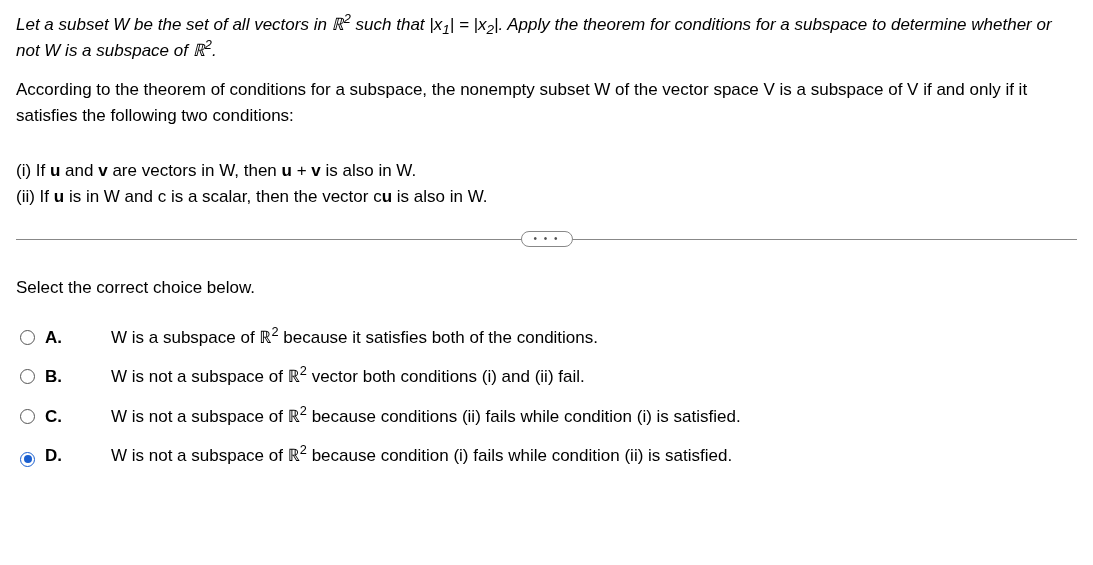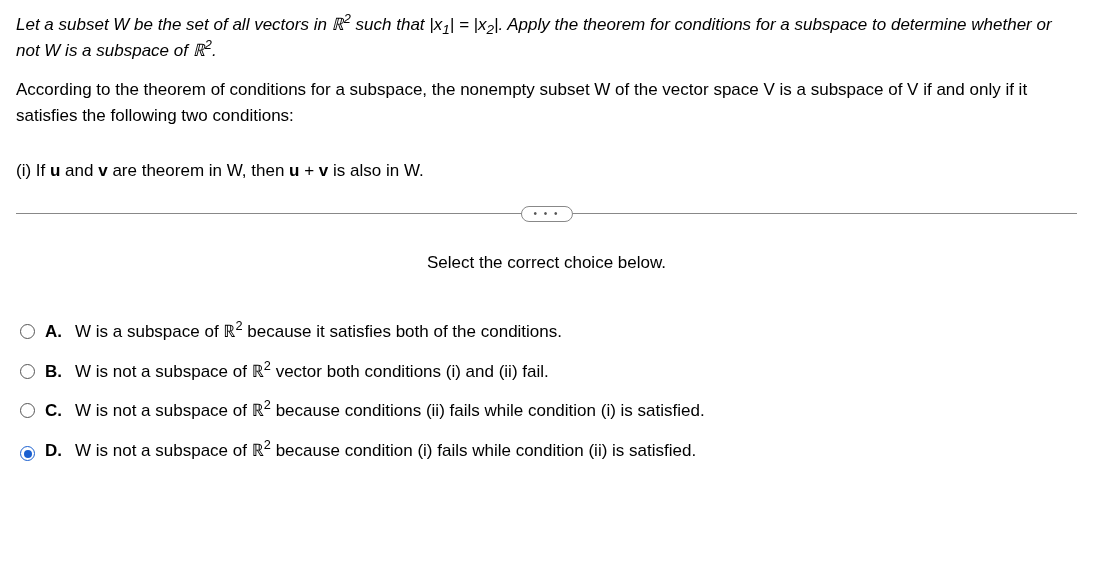--- a/index.html
+++ b/index.html
@@ -65,22 +65,21 @@
       background: #fff;
       border: 1px solid #888;
       border-radius: 10px;
       padding: 0px 12px;
       font-size: 10px;
       color: #555;
       letter-spacing: 2px;
       line-height: 14px;
     }
     .prompt {
-      margin-bottom: 44px;
-      text-align: center;
+      margin-bottom: 24px;
     }
     .options {
       margin-left: 4px;
     }
     .option {
       display: flex;
       align-items: baseline;
       margin-bottom: 14px;
       gap: 10px;
     }
@@ -106,34 +105,38 @@
       background: #1a5fd0;
       border-radius: 50%;
       display: block;
     }
     .option-letter {
       font-weight: bold;
       min-width: 20px;
     }
     .option-text {
       flex: 1;
+      margin-left: 36px;
     }
   </style>
 </head>
 <body>
 
 <div class="question-text">
   <span>Let a subset W be the set of all vectors in </span><span class="math-r">ℝ</span><sup>2</sup><span> such that </span><span class="abs">|</span><span>x</span><sub>1</sub><span class="abs">|</span><span> = </span><span class="abs">|</span><span>x</span><sub>2</sub><span class="abs">|</span><span>. Apply the theorem for conditions for a subspace to determine whether or not W is a subspace of </span><span class="math-r">ℝ</span><sup>2</sup><span>.</span>
 </div>
 
 <div class="theorem-text">According to the theorem of conditions for a subspace, the nonempty subset W of the vector space V is a subspace of V if and only if it satisfies the following two conditions:</div>
 
 <div class="conditions">
   <div>
-    <span>(i) If </span><span class="bold">u</span><span> and </span><span class="bold">v</span><span> are theorem in W, then </span><span class="bold">u</span><span> + </span><span class="bold">v</span><span> is also in W.</span>
+    <span>(i) If </span><span class="bold">u</span><span> and </span><span class="bold">v</span><span> are vectors in W, then </span><span class="bold">u</span><span> + </span><span class="bold">v</span><span> is also in W.</span>
+  </div>
+  <div>
+    <span>(ii) If </span><span class="bold">u</span><span> is in W and c is a scalar, then the vector c</span><span class="bold">u</span><span> is also in W.</span>
   </div>
 </div>
 
 <div class="divider-container">
   <div class="divider-line"></div>
   <div class="divider-pill">• • •</div>
 </div>
 
 <div class="prompt">Select the correct choice below.</div>
 

